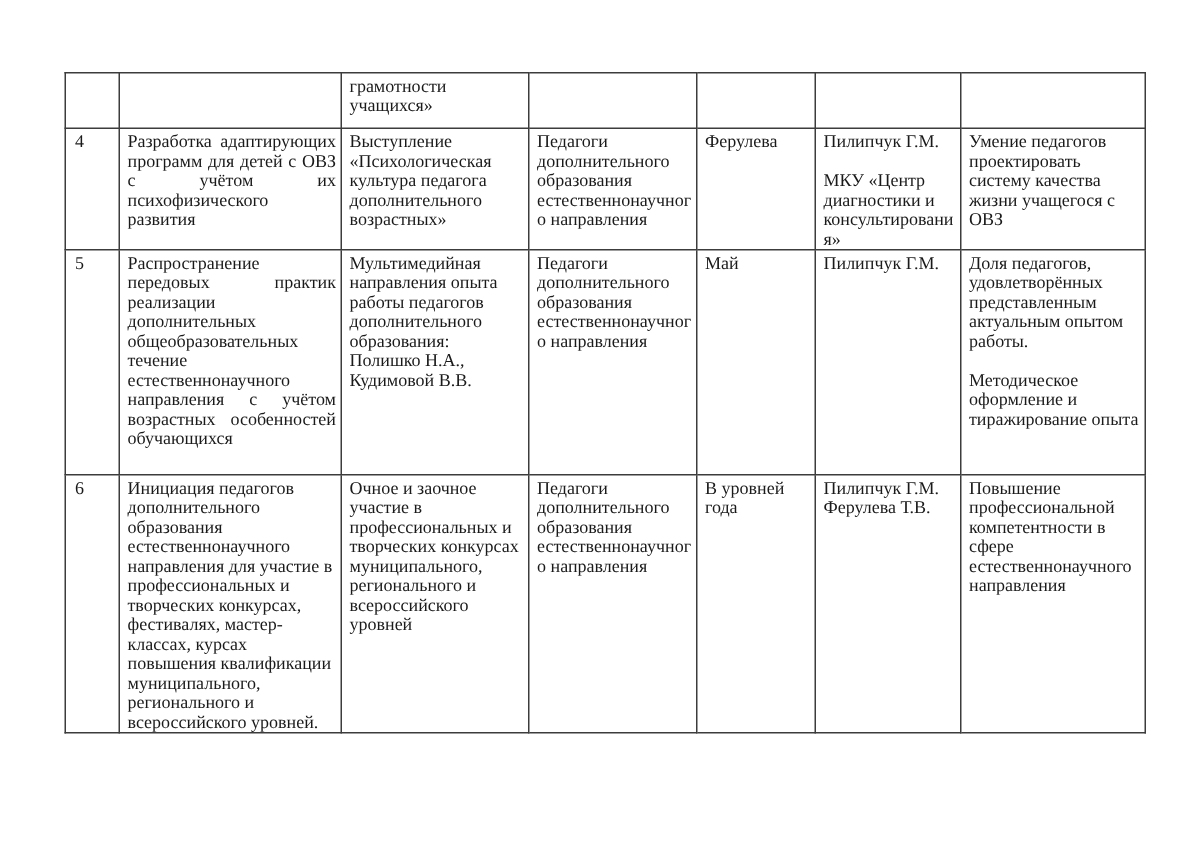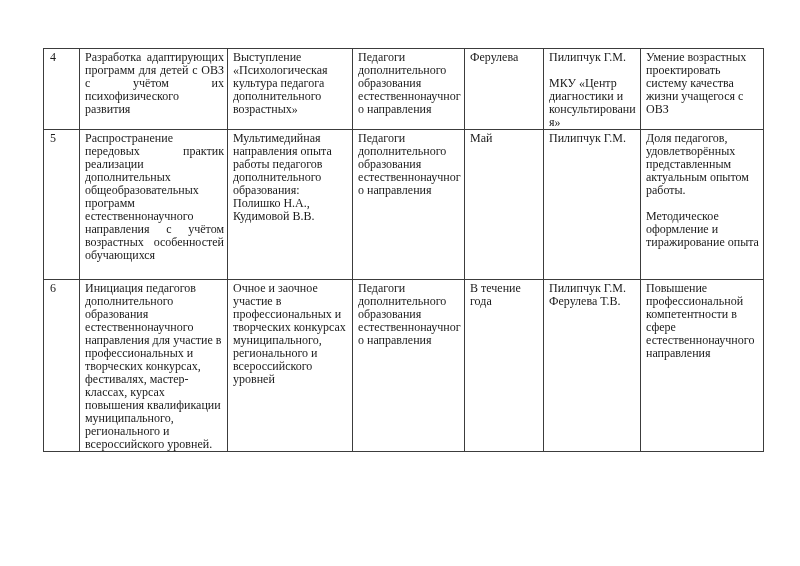--- a/index.html
+++ b/index.html
@@ -54,48 +54,57 @@
     <colgroup>
       <col style="width:36px">
       <col style="width:148px">
       <col style="width:125px">
       <col style="width:112px">
       <col style="width:79px">
       <col style="width:97px">
       <col style="width:123px">
     </colgroup>
     <tbody>
+      <tr class="r0">
+        <td class="num"></td>
+        <td class="task"></td>
+        <td class="form">грамотности учащихся»</td>
+        <td class="aud"></td>
+        <td class="time"></td>
+        <td class="resp"></td>
+        <td class="res"></td>
+      </tr>
       <tr class="r1">
         <td class="num">4</td>
         <td class="task justify">Разработка адаптирующих программ для детей с ОВЗ с учётом их психофизического развития</td>
         <td class="form">Выступление «Психологическая культура педагога дополнительного возрастных»</td>
         <td class="aud">Педагоги дополнительного образования естественнонаучного направления</td>
         <td class="time">Ферулева</td>
         <td class="resp">Пилипчук Г.М.
 
 МКУ «Центр диагностики и консультирования»</td>
-        <td class="res">Умение возрастных проектировать систему качества жизни  учащегося с ОВЗ</td>
+        <td class="res">Умение педагогов проектировать систему качества жизни  учащегося с ОВЗ</td>
       </tr>
       <tr class="r2">
         <td class="num">5</td>
-        <td class="task justify">Распространение передовых практик реализации дополнительных общеобразовательных программ естественнонаучного направления с учётом возрастных особенностей обучающихся</td>
+        <td class="task justify">Распространение передовых практик реализации дополнительных общеобразовательных течение естественнонаучного направления с учётом возрастных особенностей обучающихся</td>
         <td class="form">Мультимедийная направления опыта работы педагогов дополнительного образования: Полишко Н.А.,
 Кудимовой В.В.</td>
         <td class="aud">Педагоги дополнительного образования естественнонаучного направления</td>
         <td class="time">Май</td>
         <td class="resp">Пилипчук Г.М.</td>
         <td class="res">Доля педагогов, удовлетворённых представленным актуальным опытом работы.
 
 Методическое оформление  и тиражирование опыта</td>
       </tr>
       <tr class="r3">
         <td class="num">6</td>
         <td class="task">Инициация педагогов дополнительного образования естественнонаучного направления для участие  в профессиональных и творческих  конкурсах, фестивалях, мастер-классах, курсах повышения квалификации муниципального, регионального и всероссийского  уровней.</td>
         <td class="form">Очное и заочное участие в профессиональных и творческих конкурсах муниципального, регионального и всероссийского уровней</td>
         <td class="aud">Педагоги дополнительного образования естественнонаучного направления</td>
-        <td class="time">В течение года</td>
+        <td class="time">В уровней года</td>
         <td class="resp">Пилипчук Г.М.
 Ферулева Т.В.</td>
         <td class="res">Повышение профессиональной компетентности  в сфере естественнонаучного направления</td>
       </tr>
     </tbody>
   </table>
 </div>
 
 </body></html>

